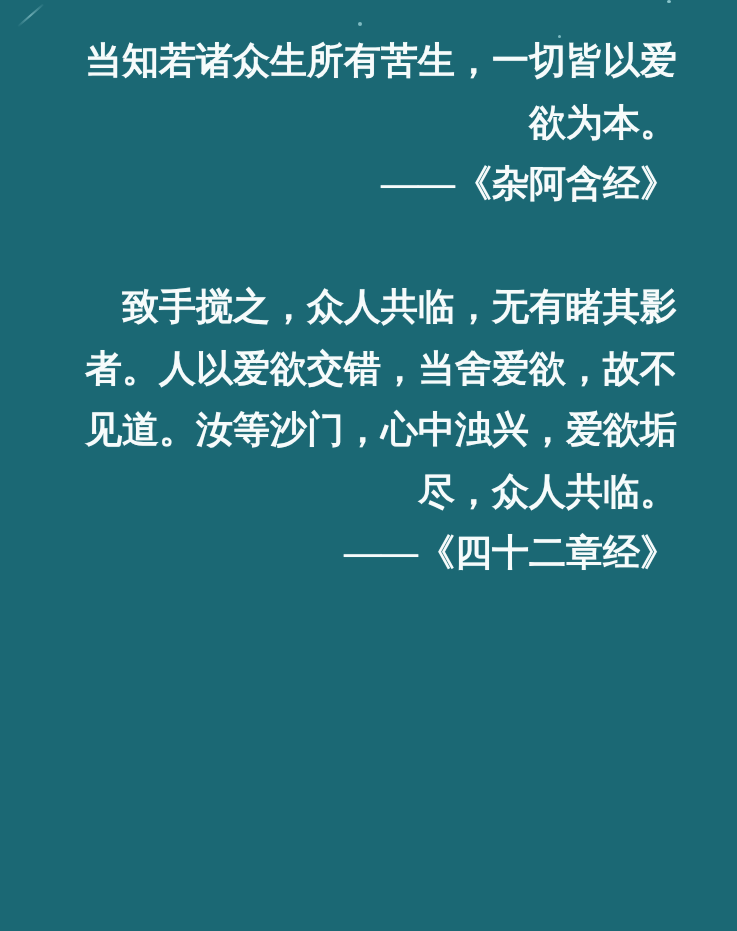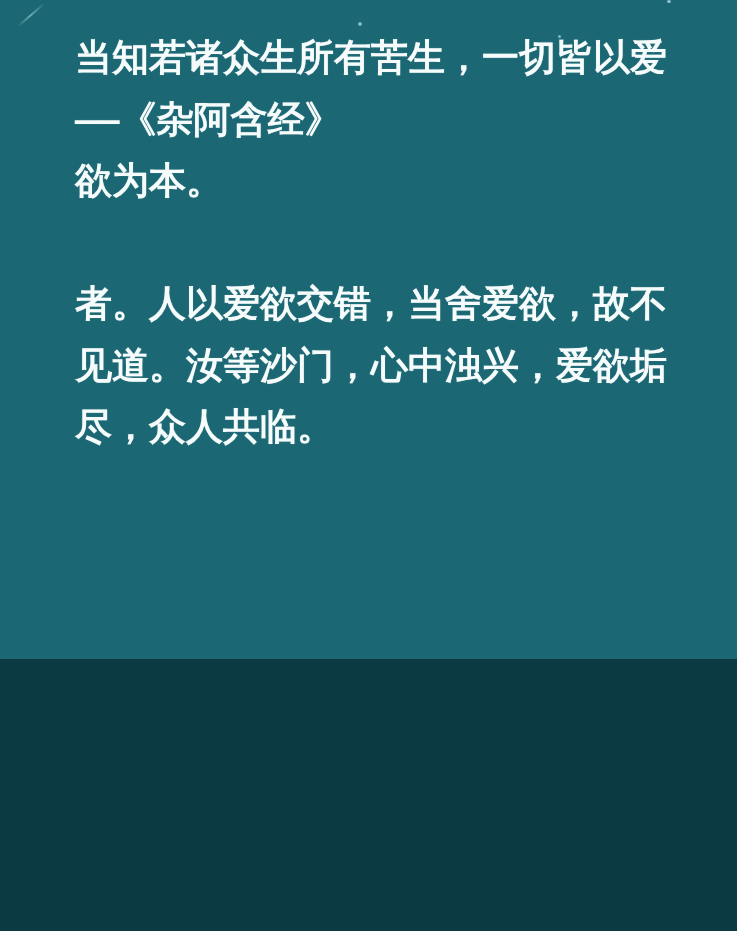--- a/index.html
+++ b/index.html
@@ -5,24 +5,25 @@
   :root {
     --bg: #1b6874;
     --fg: #f6fbfb;
     --artifact: #a8dde2;
   }
   * { margin: 0; padding: 0; box-sizing: border-box; }
   html, body { background: #0c3a42; }
   .screen {
     position: relative;
     width: 737px;
-    height: 659px;
+    height: 931px;
     background: var(--bg);
     overflow: hidden;
-    font-family: Liberation Mono, monospace;
+    font-family: Liberation Serif, serif;
+    text-align: right;
   }
   .content {
     position: absolute;
     left: 75px;
     top: 30px;
     right: 60px;
   }
   .quote { margin-bottom: 61.5px; }
   .quote:last-child { margin-bottom: 0; }
   .line {
@@ -64,25 +65,27 @@
 
   <div class="artifact scratch"></div>
   <div class="artifact dot d1"></div>
   <div class="artifact dot d2"></div>
   <div class="artifact dot d3"></div>
 
   <div class="content">
 
     <section class="quote">
       <div class="line">当知若诸众生所有苦生，一切皆以爱</div>
+      <div class="line">欲为本。</div>
       <div class="line">——《杂阿含经》</div>
-      <div class="line">欲为本。</div>
     </section>
 
 
     <section class="quote">
+      <div class="line">致手搅之，众人共临，无有睹其影</div>
       <div class="line">者。人以爱欲交错，当舍爱欲，故不</div>
       <div class="line">见道。汝等沙门，心中浊兴，爱欲垢</div>
       <div class="line">尽，众人共临。</div>
+      <div class="line">——《四十二章经》</div>
     </section>
 
   </div>
 </div>
 
 </body></html>

